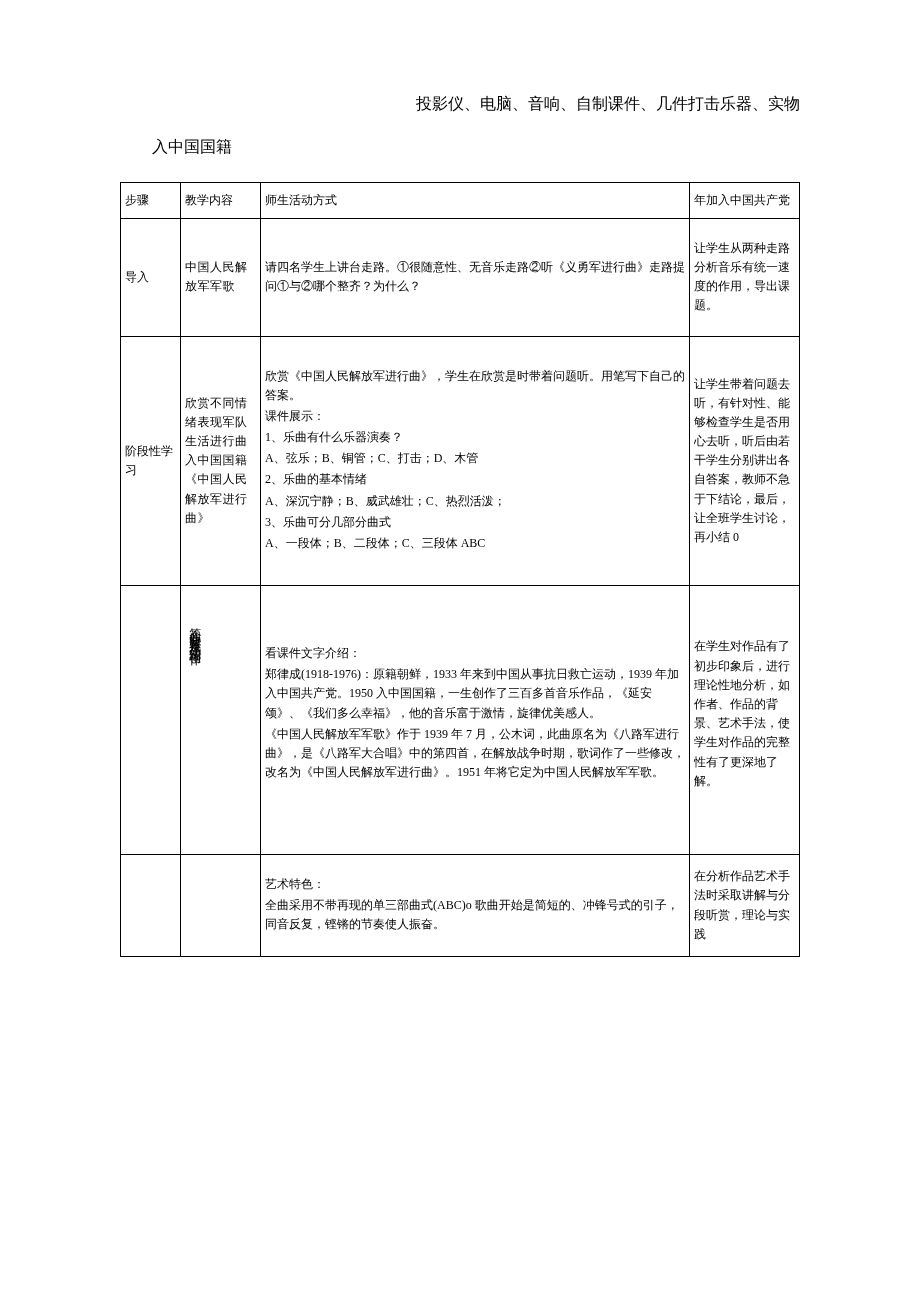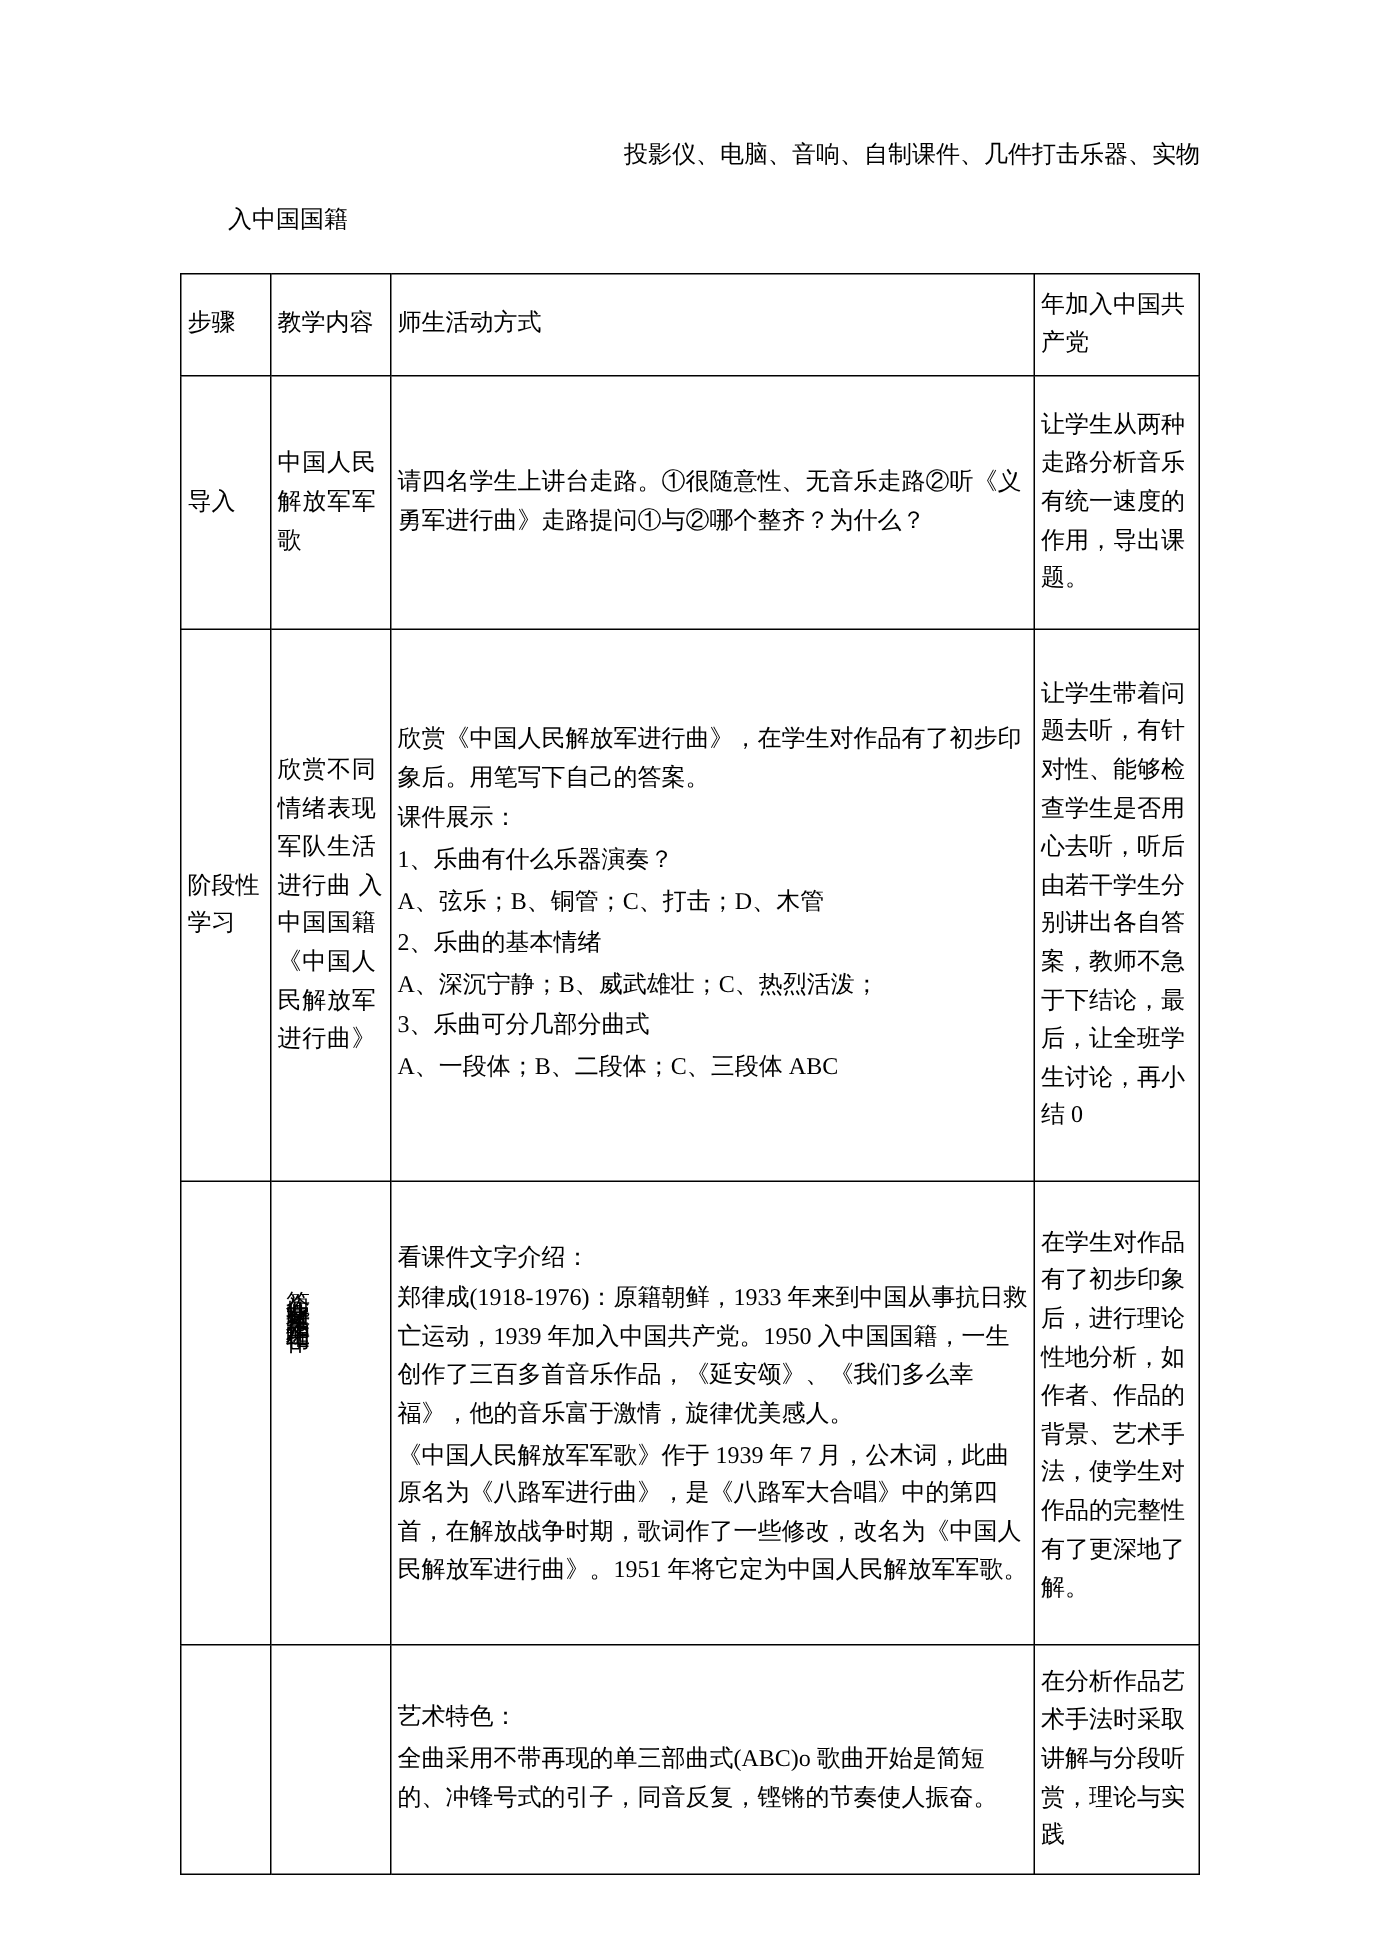--- a/index.html
+++ b/index.html
@@ -20,21 +20,21 @@
   }
   .pre-text-2 {
     margin-bottom: 20px;
     text-indent: 2em;
     line-height: 1.8;
   }
   table {
     border-collapse: collapse;
     width: 100%;
     table-layout: fixed;
-    font-size: 16px;
+    font-size: 12px;
   }
   td {
     border: 1px solid #000;
     padding: 6px 4px;
     vertical-align: middle;
     line-height: 1.6;
   }
   .col-step { width: 60px; }
   .col-content { width: 80px; }
   .col-activity { width: auto; }
@@ -44,21 +44,21 @@
     text-orientation: upright;
     height: 200px;
     letter-spacing: 2px;
     padding: 4px 0;
     text-align: left;
   }
   .activity p { margin-bottom: 2px; }
   .header-row td { padding: 8px 4px; }
   .row2 td { padding-top: 20px; padding-bottom: 20px; }
   .row3 td { padding-top: 30px; padding-bottom: 30px; }
-  .row4 td { padding-top: 28px; padding-bottom: 24px; }
+  .row4 td { padding-top: 28px; padding-bottom: 40px; }
   .row5 td { padding-top: 12px; padding-bottom: 12px; }
   .tight { letter-spacing: 0.5px; }
 </style>
 </head>
 <body>
 
 <p class="pre-text">投影仪、电脑、音响、自制课件、几件打击乐器、实物</p>
 <p class="pre-text-2">入中国国籍</p>
 
 <table>
@@ -81,21 +81,21 @@
     <td>导入</td>
     <td class="tight">中国人民解放军军歌</td>
     <td>请四名学生上讲台走路。①很随意性、无音乐走路②听《义勇军进行曲》走路提问①与②哪个整齐？为什么？</td>
     <td>让学生从两种走路分析音乐有统一速度的作用，导出课题。</td>
   </tr>
 
   <tr class="row3">
     <td>阶段性学习</td>
     <td class="tight">欣赏不同情绪表现军队生活进行曲 入中国国籍《中国人民解放军进行曲》</td>
     <td class="activity">
-      <p>欣赏《中国人民解放军进行曲》，在学生对作品有了初步印象后。用笔写下自己的答案。</p>
+      <p>欣赏《中国人民解放军进行曲》，学生在欣赏是时带着问题听。用笔写下自己的答案。</p>
       <p>课件展示：</p>
       <p>1、乐曲有什么乐器演奏？</p>
       <p>A、弦乐；B、铜管；C、打击；D、木管</p>
       <p>2、乐曲的基本情绪</p>
       <p>A、深沉宁静；B、威武雄壮；C、热烈活泼；</p>
       <p>3、乐曲可分几部分曲式</p>
       <p>A、一段体；B、二段体；C、三段体 ABC</p>
     </td>
     <td>让学生带着问题去听，有针对性、能够检查学生是否用心去听，听后由若干学生分别讲出各自答案，教师不急于下结论，最后，让全班学生讨论，再小结 0</td>
   </tr>

